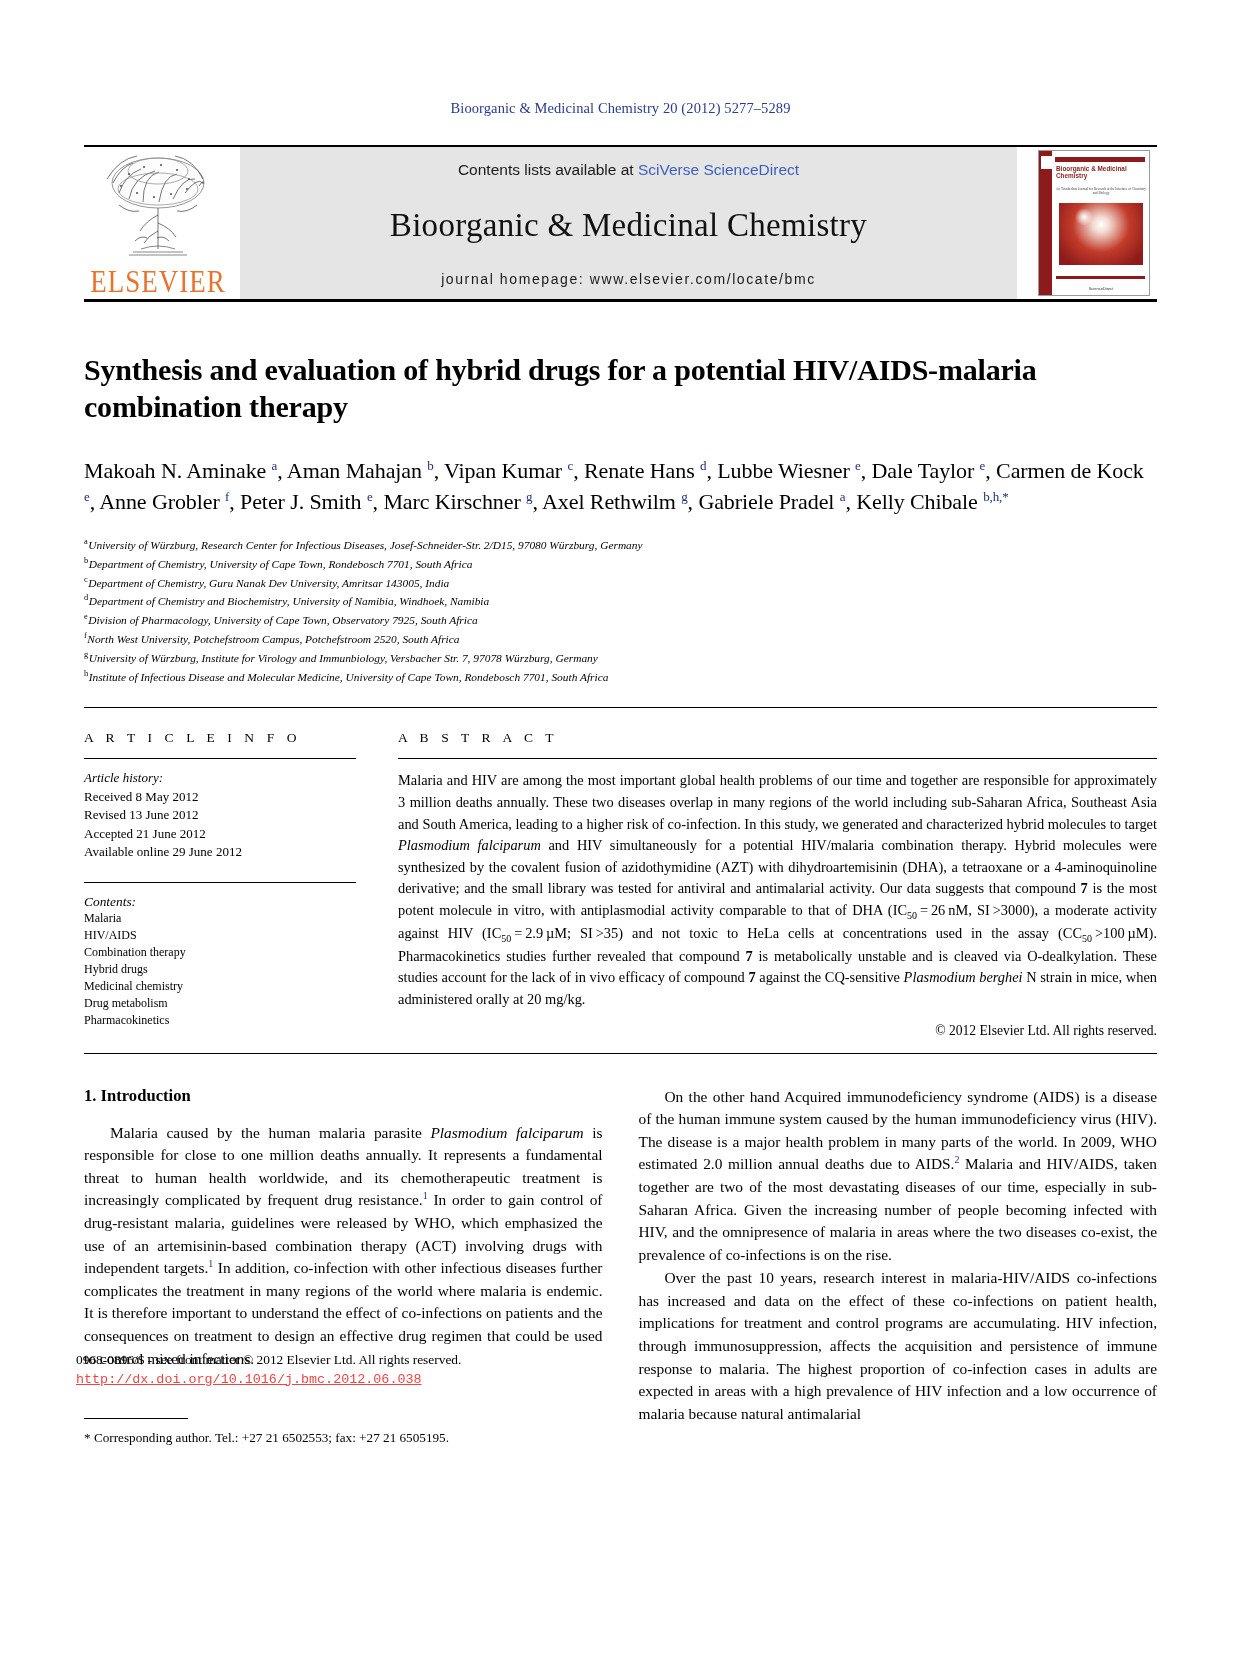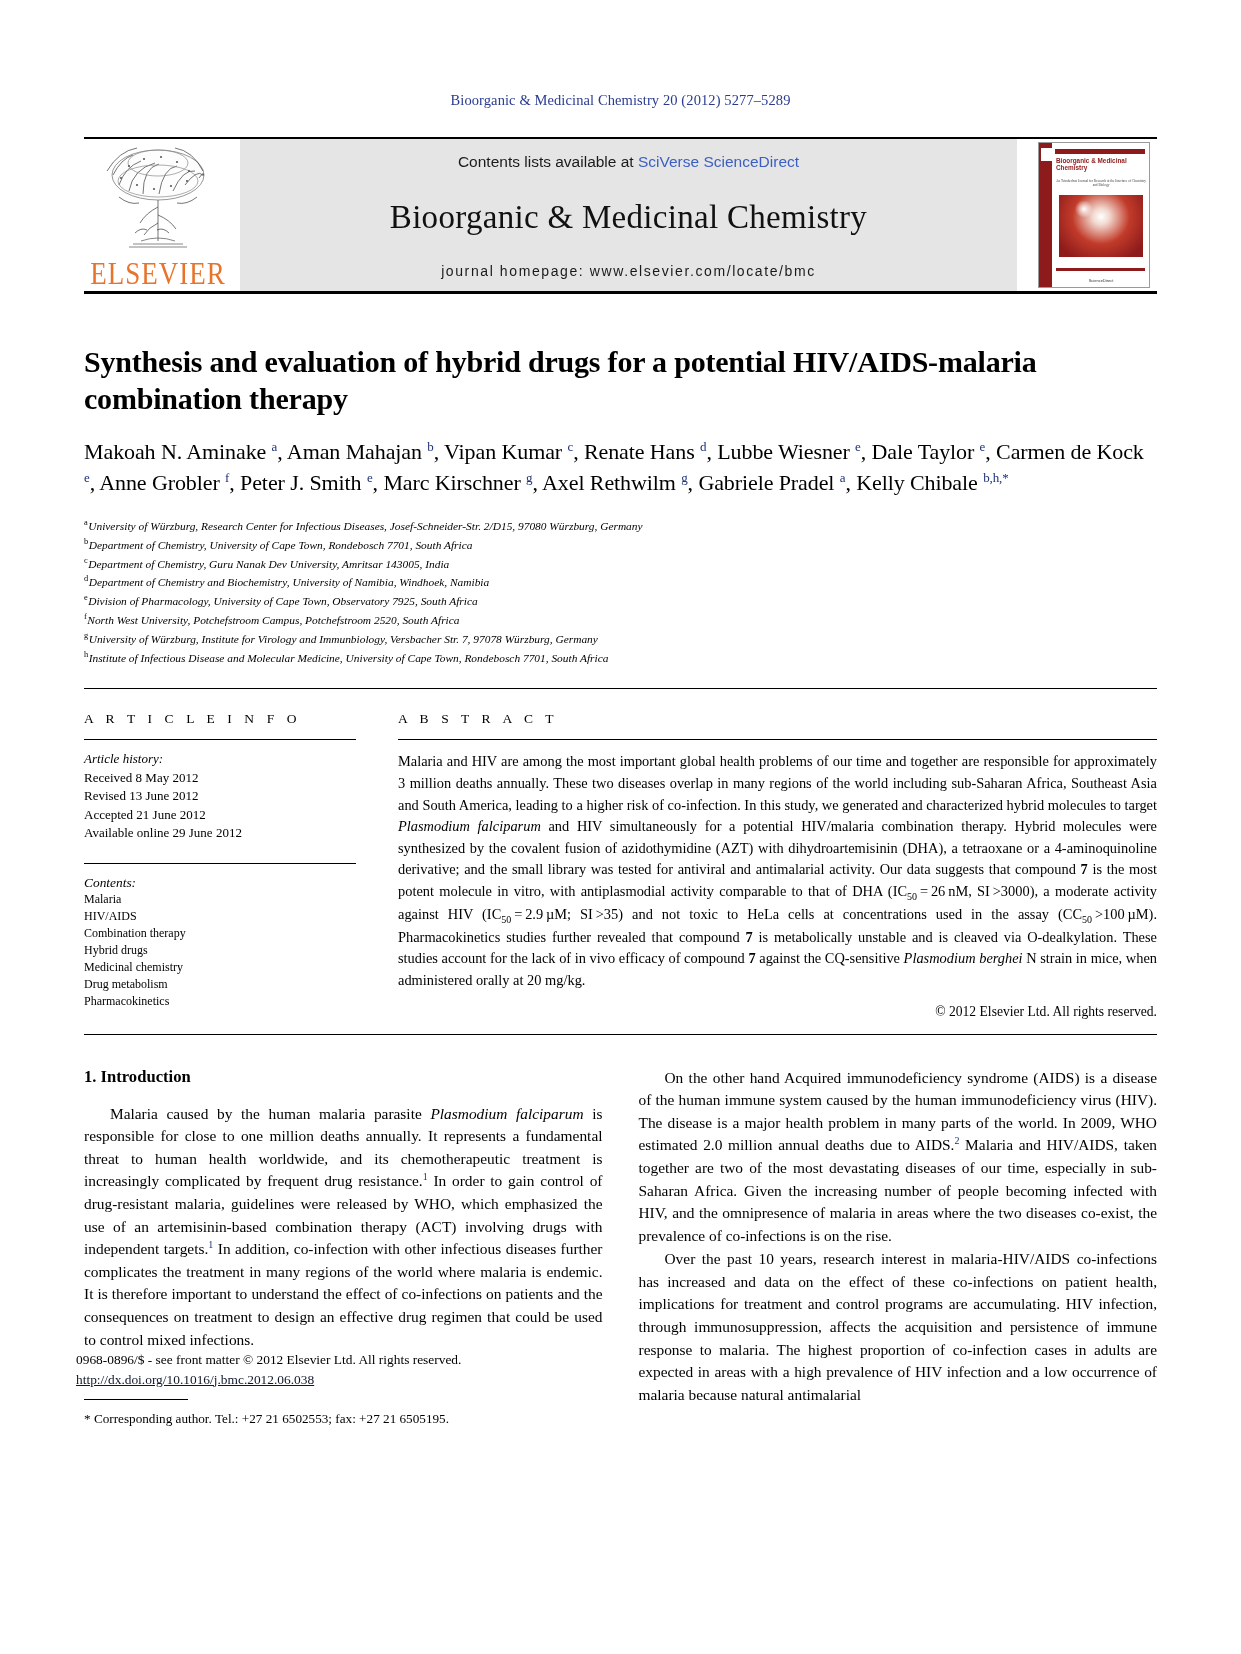--- a/index.html
+++ b/index.html
@@ -13,21 +13,21 @@
     font-family: "Liberation Serif", "DejaVu Serif", serif;
     color: #000000;
     position: relative;
     overflow: hidden;
   }
   .page {
     width: 1241px;
     height: 1447px;
     position: relative;
     box-sizing: border-box;
-    padding: 4px 84px;
+    padding: 12px 84px;
   }
 
   
   .running-head {
     text-align: center;
     font-size: 14.5px;
     color: #2a3b8f;
     padding-top: 88px;
     letter-spacing: .1px;
     font-family: "Liberation Serif", serif;
@@ -155,21 +155,21 @@
     font-family: "Liberation Serif", serif;
     font-weight: bold;
     font-size: 30px;
     line-height: 1.22;
     margin-top: 50px;
     letter-spacing: -.2px;
   }
   .authors {
     font-size: 22px;
     line-height: 1.38;
-    margin-top: 20px;
+    margin-top: 31px;
     letter-spacing: -.1px;
   }
   .authors sup { font-size: 13px; color: #1c2f7a; vertical-align: super; }
   .affiliations {
     margin-top: 18px;
     font-size: 11.4px;
     font-style: italic;
     line-height: 1.58;
   }
   .affiliations .aff sup {
@@ -248,21 +248,21 @@
   .footnote { font-size: 13.2px; line-height: 1.45; padding-left: 12px; text-indent: -12px; }
   .footnote a, .link { color: #2a3b8f; text-decoration: none; }
 
   .page-footer {
     position: absolute;
     left: 76px;
     bottom: 58px;
     font-size: 13.4px;
     line-height: 1.45;
   }
-  .page-footer .doi { color: #0f172a; text-decoration: underline; }
+  .page-footer .doi { color: #ef4444; text-decoration: underline; font-family: Liberation Mono, monospace; }
 </style>
 </head>
 <body>
 
 <div class="page">
 
   <div class="running-head">Bioorganic &amp; Medicinal Chemistry 20 (2012) 5277–5289</div>
 
   <div class="masthead">
 

